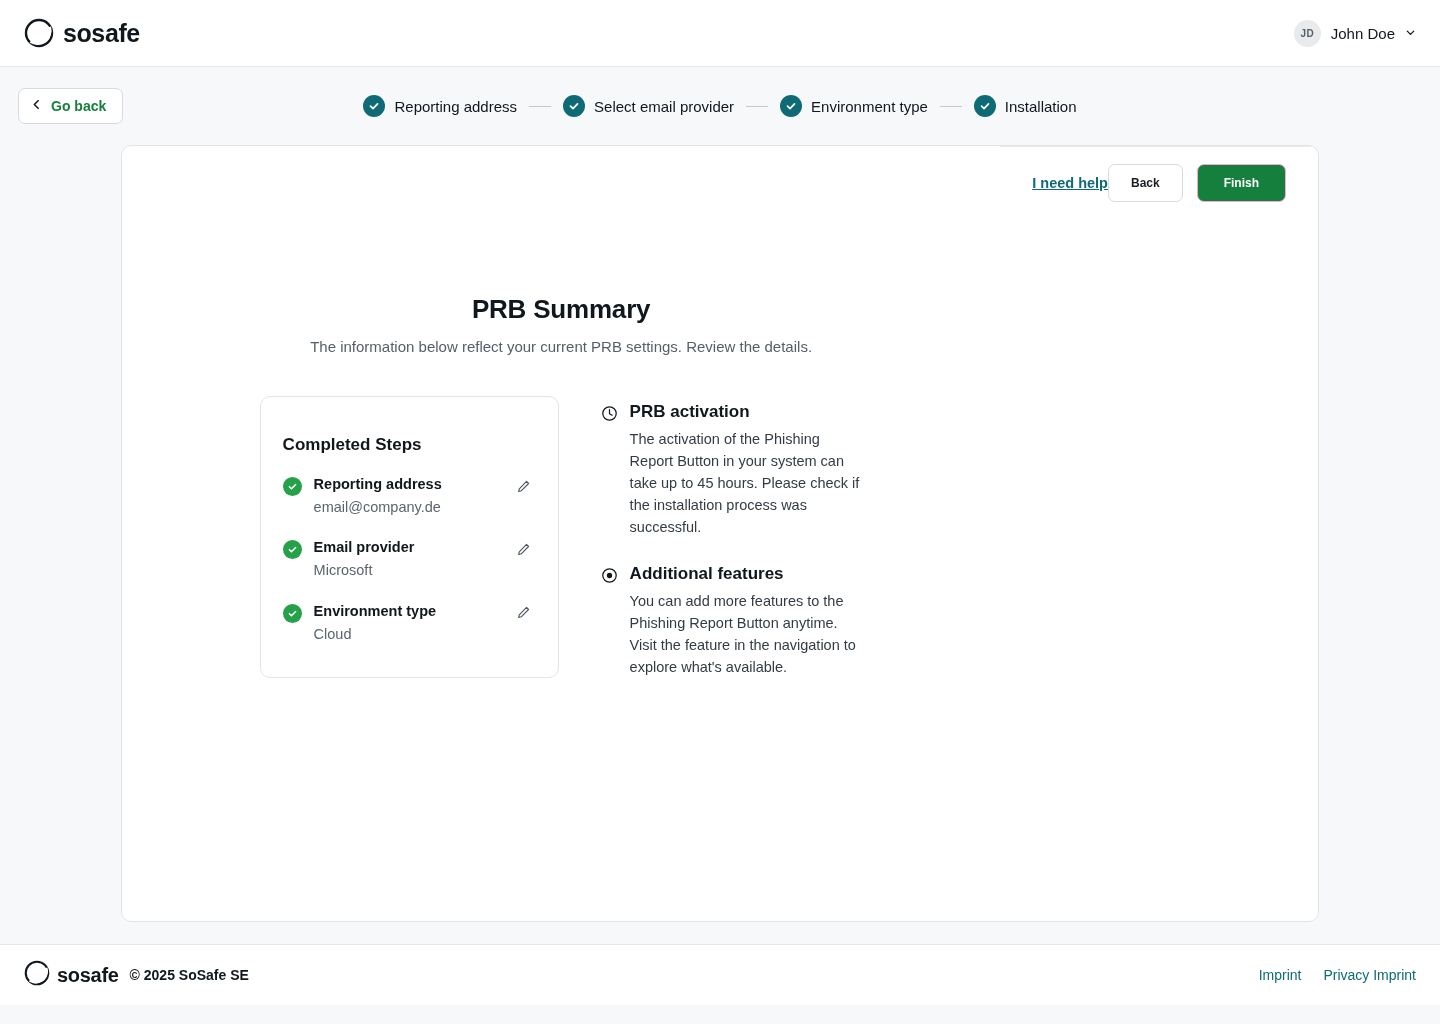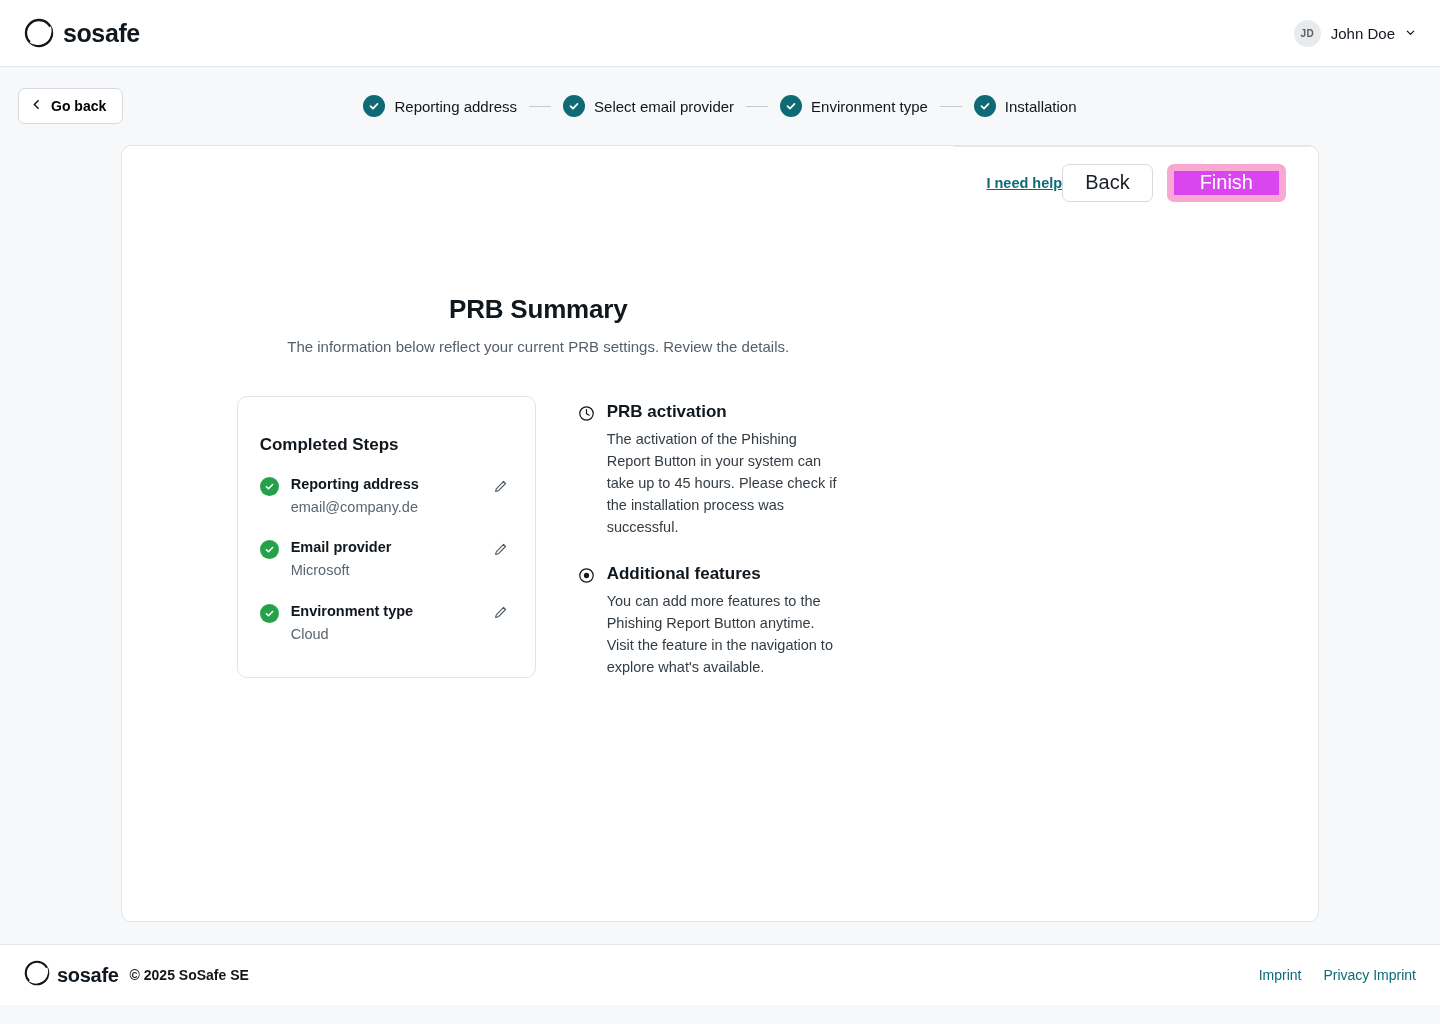--- a/index.html
+++ b/index.html
@@ -67,21 +67,21 @@
     display: inline-flex;
     align-items: center;
     gap: 8px;
     height: 36px;
     padding: 0 16px 0 11px;
     background: #ffffff;
     border: 1px solid #d7dbdf;
     border-radius: 7px;
     font-size: 14px;
     font-weight: 600;
-    color: #000000;
+    color: #15803d;
     cursor: pointer;
   }
   .goback svg { width: 13px; height: 13px; }
   .steps {
     margin: 0 auto;
     display: flex;
     align-items: center;
     gap: 0;
   }
   .step {
@@ -235,33 +235,33 @@
     font-size: 14.5px;
     font-weight: 700;
     color: #0e6b75;
     text-decoration: underline;
     cursor: pointer;
   }
   .footer-actions { display: flex; gap: 14px; }
   .btn {
     height: 38px;
     border-radius: 7px;
-    font-size: 20px;
-    font-weight: 400;
+    font-size: 12px;
+    font-weight: 700;
     padding: 0 22px;
     cursor: pointer;
   }
   .btn-secondary {
     background: #ffffff;
     border: 1px solid #d7dbdf;
     color: #1a1f24;
   }
   .btn-primary {
-    background: #d946ef;
-    border: 7px solid #f9a8d4;
+    background: #15803d;
+    border: 1px solid #f9a8d4;
     color: #ffffff;
     padding: 0 26px;
   }
 
   
   .pagefooter {
     height: 61px;
     background: #ffffff;
     border-top: 1px solid #e4e7ea;
     display: flex;

